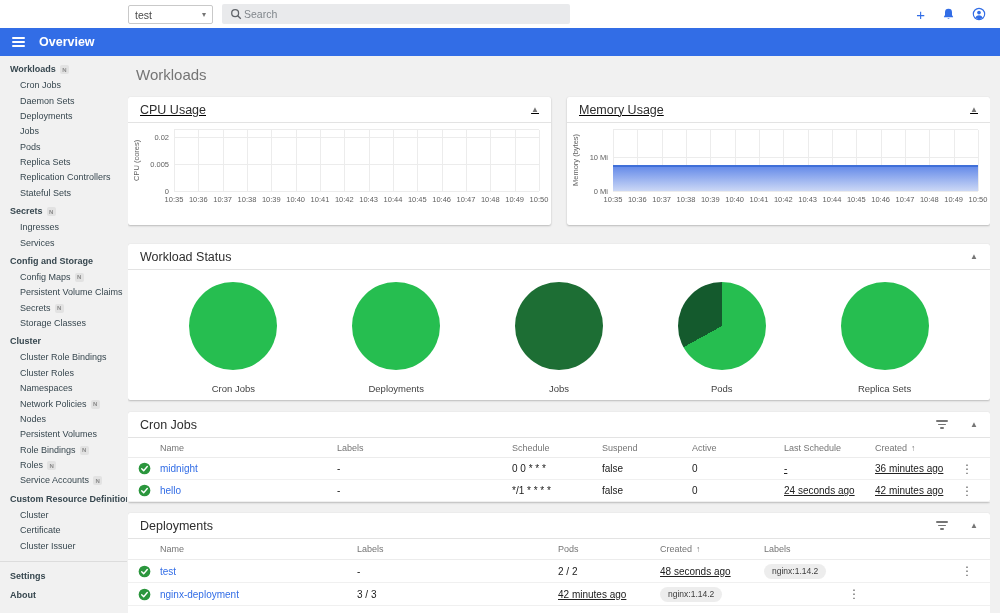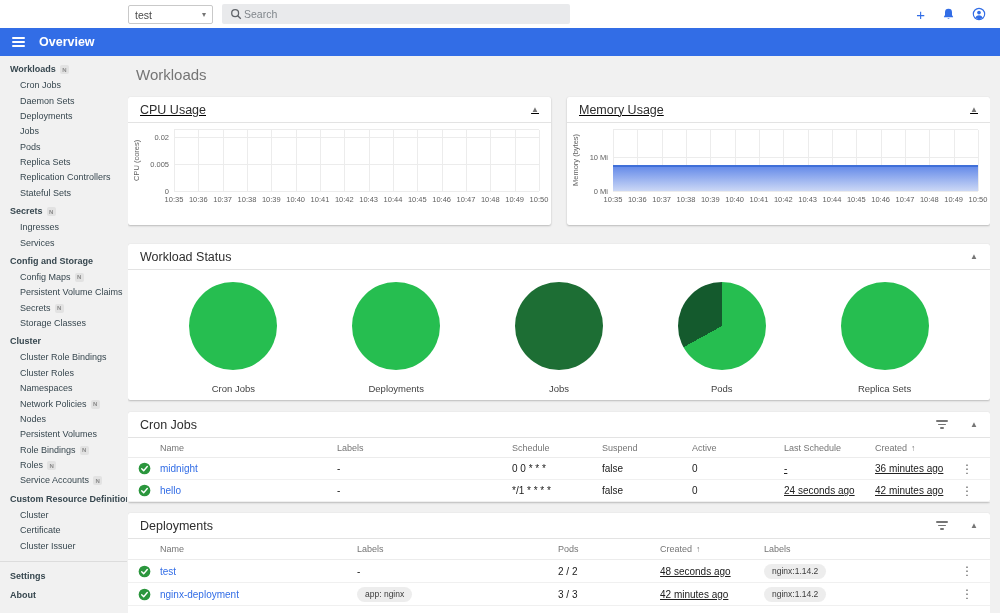--- a/index.html
+++ b/index.html
@@ -510,23 +510,20 @@
         <div class="t-row" style="grid-template-columns: 32px 197px 201px 102px 104px 1fr 40px;">
           <span class="cell c-icon">
             <svg width="13" height="13" viewBox="0 0 14 14">
               <circle cx="7" cy="7" r="6.3" fill="#2b963d"></circle>
               <path d="M4 7.3l2.1 2.1L10 4.9" stroke="#fff" stroke-width="1.5" fill="none" stroke-linecap="round" stroke-linejoin="round"></path>
             </svg>
           </span>
           <span class="cell">
             <span class="link">nginx-deployment</span>
           </span>
-          <span class="cell">
-            <span class="chip">app: nginx</span>
-          </span>
           <span class="cell">3 / 3</span>
           <span class="cell">
             <span class="und">42 minutes ago</span>
           </span>
           <span class="cell">
             <span class="chip">nginx:1.14.2</span>
           </span>
           <span class="cell">
             <span class="kebab">⋮</span>
           </span>

